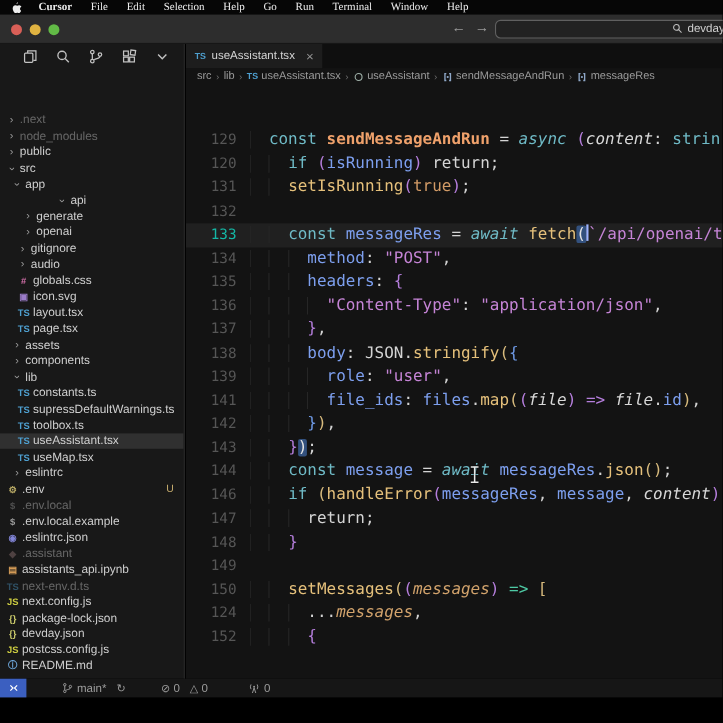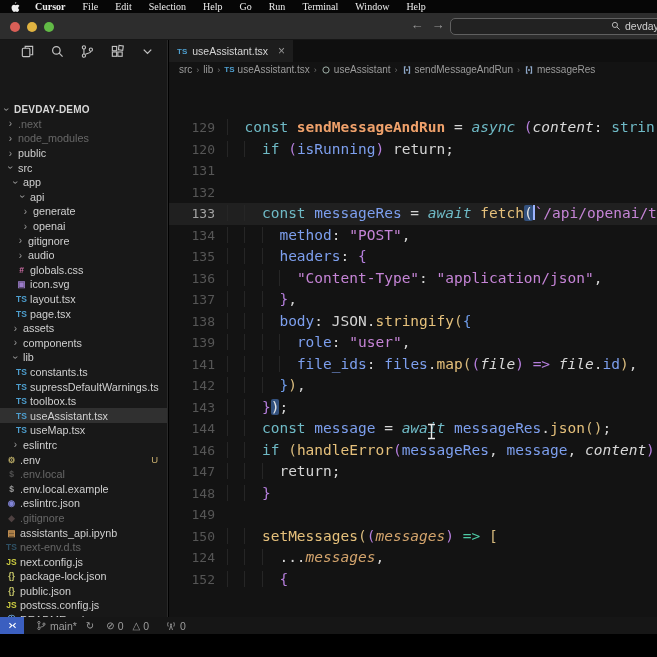--- a/index.html
+++ b/index.html
@@ -48,28 +48,28 @@
   #tab .close { color:#969696; font-size:12px; margin-left:5px; }
   #breadcrumbs { height:15px; display:flex; align-items:center; padding-left:10px; gap:4px;
     font-size:10px; color:#9b9b9b; white-space:nowrap; }
   #breadcrumbs .bsep { color:#6f6f6f; font-size:9px; }
   #breadcrumbs .bc { display:inline-flex; align-items:center; gap:3px; }
   #code { position:absolute; top:77px; left:0; right:0;
     font-family:"DejaVu Sans Mono", monospace; font-size:14.5px; }
   .cl { display:flex; height:21.5px; line-height:21.5px; white-space:pre; }
   .cl.cur { background:#202020; }
   .cl .ln { width:46px; flex:0 0 auto; text-align:right; color:#565656; font-size:13px; }
-  .cl.cur .ln { color:#a3a3a3;text-align:right; }
+  .cl.cur .ln { color:#14b8a6;text-align:right; }
   .cl .ct { margin-left:12px; }
   .g { box-shadow: inset 1px 0 0 #262626; }
   .mb { background:#33517e; border-radius:2px; color:#e4e4e4; }
   .caret { display:inline-block; width:2px; height:15px; background:#9db4ff; vertical-align:-2px; }
   
   #statusbar { position:absolute; left:0; top:617px; right:0; height:17px; background:#161616;
-    display:flex; align-items:center; color:#9c9c9c; font-size:10.5px; z-index:10; }
+    display:flex; align-items:center; color:#9c9c9c; font-size:10.5px; z-index:10;gap:20px; }
   #remote-chip { width:24px; height:17px; display:flex; align-items:center; justify-content:center; flex:0 0 auto; }
   .sgroup { display:flex; align-items:center; gap:3px; margin-left:12px; white-space:nowrap; }
   .sym { font-size:10px; }
   
   #mouse { position:absolute; left:426px; top:423px; z-index:50; }
 </style>
 </head>
 <body>
 
 <div id="menubar">
@@ -139,45 +139,41 @@
           <rect x="9.3" y="1.8" width="4.6" height="4.6" transform="rotate(8 11.6 4.1)"></rect>
         </svg>
       </span>
     <span class="tb">
       <svg width="15" height="15" viewBox="0 0 16 16" fill="none" stroke="#c2c2c2" stroke-width="1.4">
           <path d="M4 6l4 4 4-4"></path>
         </svg>
       </span>
   </div>
   <div id="tree">
-      <div class="trow root" style="padding-left: 1px;">
-        <span class="chev open">›</span>
-        <span class="lbl">DEVDAY-DEMO</span>
-      </div>
       <div class="trow dim" style="padding-left: 5px;">
         <span class="chev">›</span>
         <span class="lbl">.next</span>
       </div>
       <div class="trow dim" style="padding-left: 5px;">
         <span class="chev">›</span>
         <span class="lbl">node_modules</span>
       </div>
       <div class="trow" style="padding-left: 5px;">
         <span class="chev">›</span>
         <span class="lbl">public</span>
       </div>
       <div class="trow" style="padding-left: 5px;">
         <span class="chev open">›</span>
         <span class="lbl">src</span>
       </div>
       <div class="trow" style="padding-left: 10px;">
         <span class="chev open">›</span>
         <span class="lbl">app</span>
       </div>
-      <div class="trow" style="padding-left: 17px;">
+      <div class="trow" style="padding-left: 17px; margin-left: 34px;">
         <span class="chev open">›</span>
         <span class="lbl">api</span>
       </div>
       <div class="trow" style="padding-left: 20px;">
         <span class="chev">›</span>
         <span class="lbl">generate</span>
       </div>
       <div class="trow" style="padding-left: 20px;">
         <span class="chev">›</span>
         <span class="lbl">openai</span>
@@ -254,41 +250,41 @@
       <div class="trow" style="padding-left: 5px;">
         <span class="ficon" style="color: rgb(158, 158, 158);">$</span>
         <span class="lbl">.env.local.example</span>
       </div>
       <div class="trow" style="padding-left: 5px;">
         <span class="ficon" style="color: rgb(130, 133, 216);">◉</span>
         <span class="lbl">.eslintrc.json</span>
       </div>
       <div class="trow dim" style="padding-left: 5px;">
         <span class="ficon" style="color: rgb(154, 122, 122);">◆</span>
-        <span class="lbl">.gitignore</span>
+        <span class="lbl">.assistant</span>
       </div>
       <div class="trow" style="padding-left: 5px;">
         <span class="ficon" style="color: rgb(210, 154, 86);">▤</span>
         <span class="lbl">assistants_api.ipynb</span>
       </div>
       <div class="trow dim" style="padding-left: 5px;">
         <span class="ficon" style="color: rgb(78, 159, 207);">TS</span>
         <span class="lbl">next-env.d.ts</span>
       </div>
       <div class="trow" style="padding-left: 5px;">
         <span class="ficon" style="color: rgb(203, 203, 65);">JS</span>
         <span class="lbl">next.config.js</span>
       </div>
       <div class="trow" style="padding-left: 5px;">
         <span class="ficon" style="color: rgb(203, 203, 107);">{}</span>
         <span class="lbl">package-lock.json</span>
       </div>
       <div class="trow" style="padding-left: 5px;">
         <span class="ficon" style="color: rgb(203, 203, 107);">{}</span>
-        <span class="lbl">public.json</span>
+        <span class="lbl">devday.json</span>
       </div>
       <div class="trow" style="padding-left: 5px;">
         <span class="ficon" style="color: rgb(203, 203, 65);">JS</span>
         <span class="lbl">postcss.config.js</span>
       </div>
       <div class="trow" style="padding-left: 5px;">
         <span class="ficon" style="color: rgb(111, 168, 220);">ⓘ</span>
         <span class="lbl">README.md</span>
       </div>
     </div>
@@ -335,21 +331,21 @@
         <svg width="10" height="10" viewBox="0 0 16 16">
           <path d="M3 2h3v2H5v8h1v2H3zM13 2h-3v2h1v8h-1v2h3z" fill="#8fa8c8"></path>
           <circle cx="8" cy="8" r="1.6" fill="#8fa8c8"></circle>
         </svg>
         <span>messageRes</span>
       </span>
     </div>
   <div id="code">
       <div class="cl"><span class="ln">129</span><span class="ct"><span class="g">  </span><span style="color: rgb(111, 186, 198);">const </span><span style="color: rgb(239, 161, 107); font-weight: 700;">sendMessageAndRun</span><span style="color: rgb(212, 212, 212);"> = </span><span style="color: rgb(111, 186, 198); font-style: italic;">async</span><span style="color: rgb(212, 212, 212);"> </span><span style="color: rgb(181, 126, 220);">(</span><span style="color: rgb(216, 216, 216); font-style: italic;">content</span><span style="color: rgb(212, 212, 212);">: </span><span style="color: rgb(111, 186, 198);">strin</span></span></div>
       <div class="cl"><span class="ln">120</span><span class="ct"><span class="g">  </span><span class="g">  </span><span style="color: rgb(111, 186, 198);">if </span><span style="color: rgb(181, 126, 220);">(</span><span style="color: rgb(125, 159, 238);">isRunning</span><span style="color: rgb(181, 126, 220);">)</span><span style="color: rgb(212, 212, 212);"> return;</span></span></div>
-      <div class="cl"><span class="ln">131</span></div>
+      <div class="cl"><span class="ln">131</span><span class="ct"><span class="g">  </span><span class="g">  </span><span style="color: rgb(229, 192, 123);">setIsRunning</span><span style="color: rgb(181, 126, 220);">(</span><span style="color: rgb(209, 154, 102);">true</span><span style="color: rgb(181, 126, 220);">)</span><span style="color: rgb(212, 212, 212);">;</span></span></div>
       <div class="cl"><span class="ln">132</span><span class="ct"></span></div>
       <div class="cl cur"><span class="ln">133</span><span class="ct"><span class="g">  </span><span class="g">  </span><span style="color: rgb(111, 186, 198);">const </span><span style="color: rgb(125, 159, 238);">messageRes</span><span style="color: rgb(212, 212, 212);"> = </span><span style="color: rgb(111, 186, 198); font-style: italic;">await</span><span style="color: rgb(212, 212, 212);"> </span><span style="color: rgb(229, 192, 123);">fetch</span><span class="mb">(</span><span class="caret"></span><span style="color: rgb(197, 132, 214);">`/api/openai/t</span></span></div>
       <div class="cl"><span class="ln">134</span><span class="ct"><span class="g">  </span><span class="g">  </span><span class="g">  </span><span style="color: rgb(125, 159, 238);">method</span><span style="color: rgb(212, 212, 212);">: </span><span style="color: rgb(197, 132, 214);">"POST"</span><span style="color: rgb(212, 212, 212);">,</span></span></div>
       <div class="cl"><span class="ln">135</span><span class="ct"><span class="g">  </span><span class="g">  </span><span class="g">  </span><span style="color: rgb(125, 159, 238);">headers</span><span style="color: rgb(212, 212, 212);">: </span><span style="color: rgb(181, 126, 220);">{</span></span></div>
       <div class="cl"><span class="ln">136</span><span class="ct"><span class="g">  </span><span class="g">  </span><span class="g">  </span><span class="g">  </span><span style="color: rgb(197, 132, 214);">"Content-Type"</span><span style="color: rgb(212, 212, 212);">: </span><span style="color: rgb(197, 132, 214);">"application/json"</span><span style="color: rgb(212, 212, 212);">,</span></span></div>
       <div class="cl"><span class="ln">137</span><span class="ct"><span class="g">  </span><span class="g">  </span><span class="g">  </span><span style="color: rgb(181, 126, 220);">}</span><span style="color: rgb(212, 212, 212);">,</span></span></div>
       <div class="cl"><span class="ln">138</span><span class="ct"><span class="g">  </span><span class="g">  </span><span class="g">  </span><span style="color: rgb(125, 159, 238);">body</span><span style="color: rgb(212, 212, 212);">: </span><span style="color: rgb(212, 212, 212);">JSON</span><span style="color: rgb(212, 212, 212);">.</span><span style="color: rgb(229, 192, 123);">stringify</span><span style="color: rgb(215, 186, 125);">(</span><span style="color: rgb(111, 155, 232);">{</span></span></div>
       <div class="cl"><span class="ln">139</span><span class="ct"><span class="g">  </span><span class="g">  </span><span class="g">  </span><span class="g">  </span><span style="color: rgb(125, 159, 238);">role</span><span style="color: rgb(212, 212, 212);">: </span><span style="color: rgb(197, 132, 214);">"user"</span><span style="color: rgb(212, 212, 212);">,</span></span></div>
       <div class="cl"><span class="ln">141</span><span class="ct"><span class="g">  </span><span class="g">  </span><span class="g">  </span><span class="g">  </span><span style="color: rgb(125, 159, 238);">file_ids</span><span style="color: rgb(212, 212, 212);">: </span><span style="color: rgb(125, 159, 238);">files</span><span style="color: rgb(212, 212, 212);">.</span><span style="color: rgb(229, 192, 123);">map</span><span style="color: rgb(215, 186, 125);">(</span><span style="color: rgb(181, 126, 220);">(</span><span style="color: rgb(216, 216, 216); font-style: italic;">file</span><span style="color: rgb(181, 126, 220);">)</span><span style="color: rgb(212, 212, 212);"> </span><span style="color: rgb(181, 126, 220);">=&gt;</span><span style="color: rgb(212, 212, 212);"> </span><span style="color: rgb(216, 216, 216); font-style: italic;">file</span><span style="color: rgb(212, 212, 212);">.</span><span style="color: rgb(125, 159, 238);">id</span><span style="color: rgb(215, 186, 125);">)</span><span style="color: rgb(212, 212, 212);">,</span></span></div>
       <div class="cl"><span class="ln">142</span><span class="ct"><span class="g">  </span><span class="g">  </span><span class="g">  </span><span style="color: rgb(111, 155, 232);">}</span><span style="color: rgb(215, 186, 125);">)</span><span style="color: rgb(212, 212, 212);">,</span></span></div>

